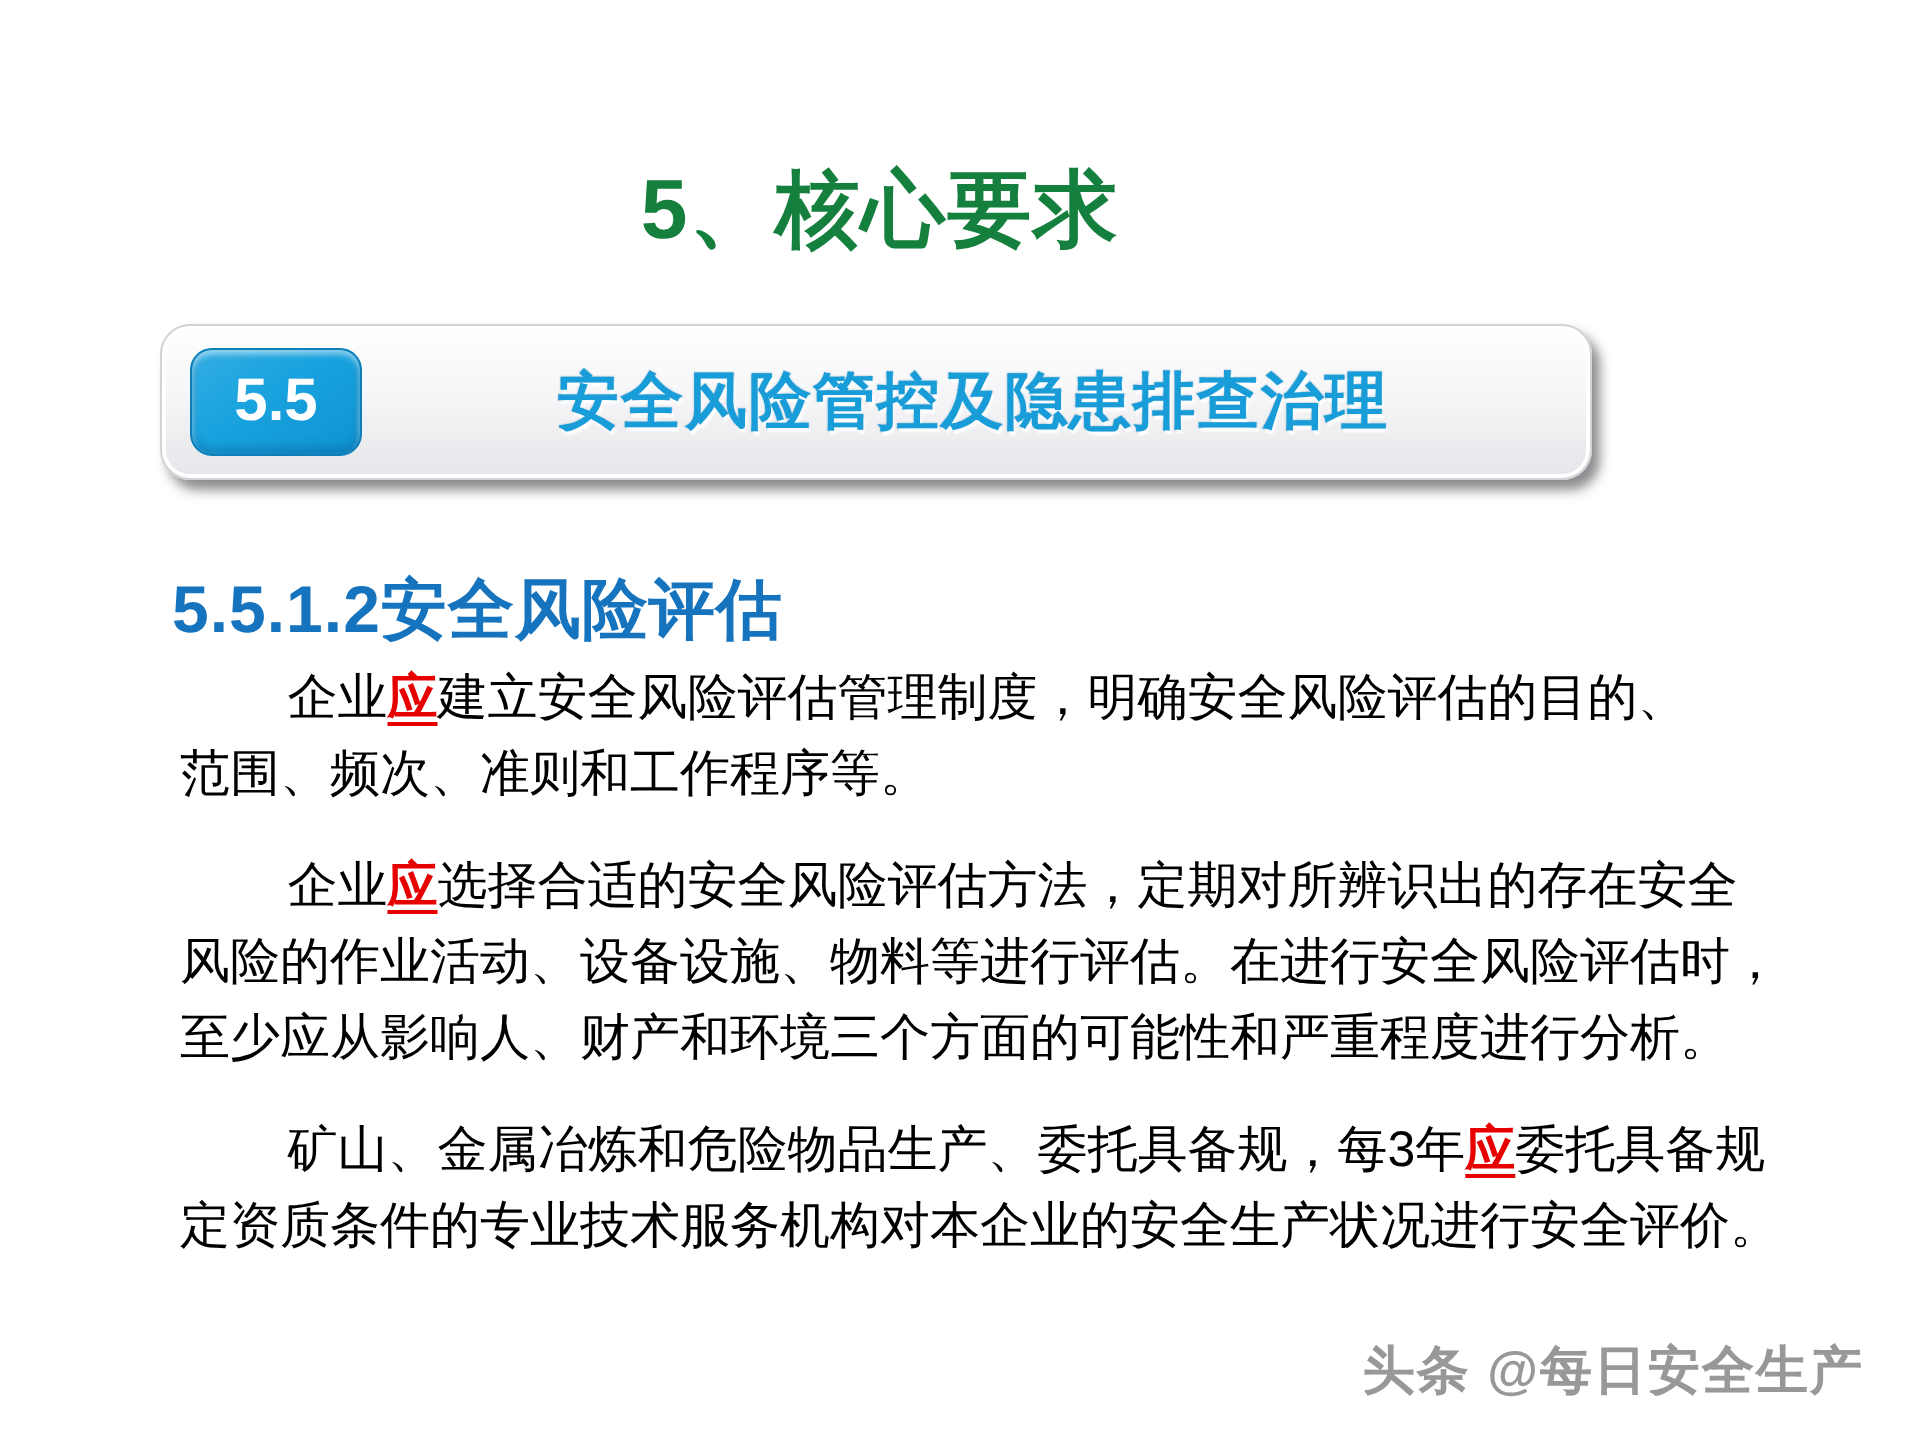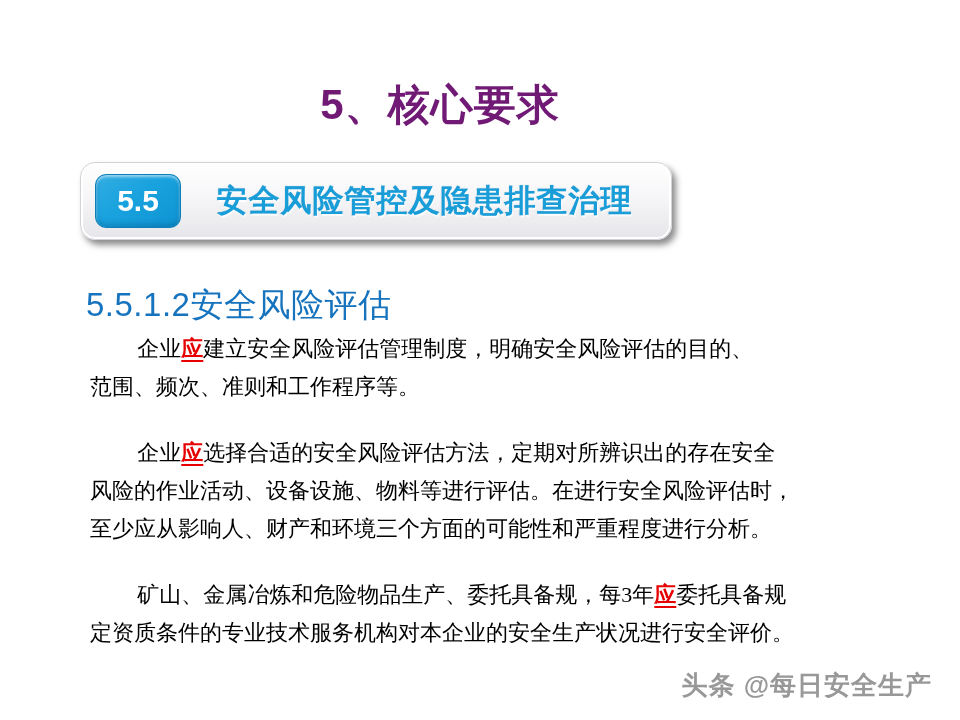--- a/index.html
+++ b/index.html
@@ -4,25 +4,25 @@
 <style>
   html,body{margin:0;padding:0;background:#ffffff;}
   .stage{
     position:relative;width:960px;height:720px;background:#ffffff;overflow:hidden;
     font-family:"Liberation Sans","DejaVu Sans",sans-serif;
   }
   
   .slide-title{
     position:absolute;top:52px;left:0;width:880px;
     text-align:center;font-size:42px;line-height:1.2;font-weight:800;
-    color:#701a75;letter-spacing:1px;
+    color:#15803d;letter-spacing:1px;
   }
   
   .banner{
-    position:absolute;left:80px;top:162px;width:592px;height:78px;
+    position:absolute;left:80px;top:162px;width:716px;height:78px;
     border-radius:15px;
     background:linear-gradient(180deg,#ffffff 0%,#f6f6f8 45%,#e6e6ea 100%);
     border:1px solid #d2d2d8;
     box-shadow:4px 5px 6px rgba(45,45,50,0.55), inset 0 0 0 2px #ffffff;
     display:flex;align-items:center;padding:0 14px;box-sizing:border-box;
   }
   .badge{
     width:84px;height:52px;flex:0 0 auto;border-radius:11px;
     background:linear-gradient(145deg,#33ade2 0%,#18a2de 45%,#0f93d2 100%);
     border:1px solid #0d7fb8;
@@ -32,31 +32,31 @@
   }
   .banner-label{
     flex:1;text-align:center;padding-left:11px;
     font-size:31px;font-weight:800;letter-spacing:1px;
     color:#189DD9;
     text-shadow:1px 2px 1px rgba(255,255,255,0.85), 0 0 1px rgba(12,100,150,0.55);
   }
   
   .clause-heading{
     position:absolute;left:86px;top:256px;
-    font-size:33px;font-weight:400;color:#1673BD;letter-spacing:0.5px;text-align:right;
+    font-size:33px;font-weight:700;color:#1673BD;letter-spacing:0.5px;text-align:right;
   }
   
   .body-text{
     position:absolute;left:90px;top:330px;width:870px;
-    font-size:22px;line-height:38px;color:#000000;
+    font-size:25px;line-height:38px;color:#000000;
   }
   .body-text p{
     margin:0;white-space:pre-line;text-indent:2.15em;
   }
-  .body-text p + p{margin-top:28px;font-family:Liberation Serif, serif;}
+  .body-text p + p{margin-top:18px;}
   .hl{
     color:#E60000;font-weight:600;
     text-decoration:underline;text-decoration-thickness:2px;
     text-underline-offset:4px;text-decoration-skip-ink:none;
   }
   
   .watermark{
     position:absolute;top:668px;right:28px;
     font-size:26px;font-weight:700;letter-spacing:1px;
     color:rgba(138,138,138,0.88);

